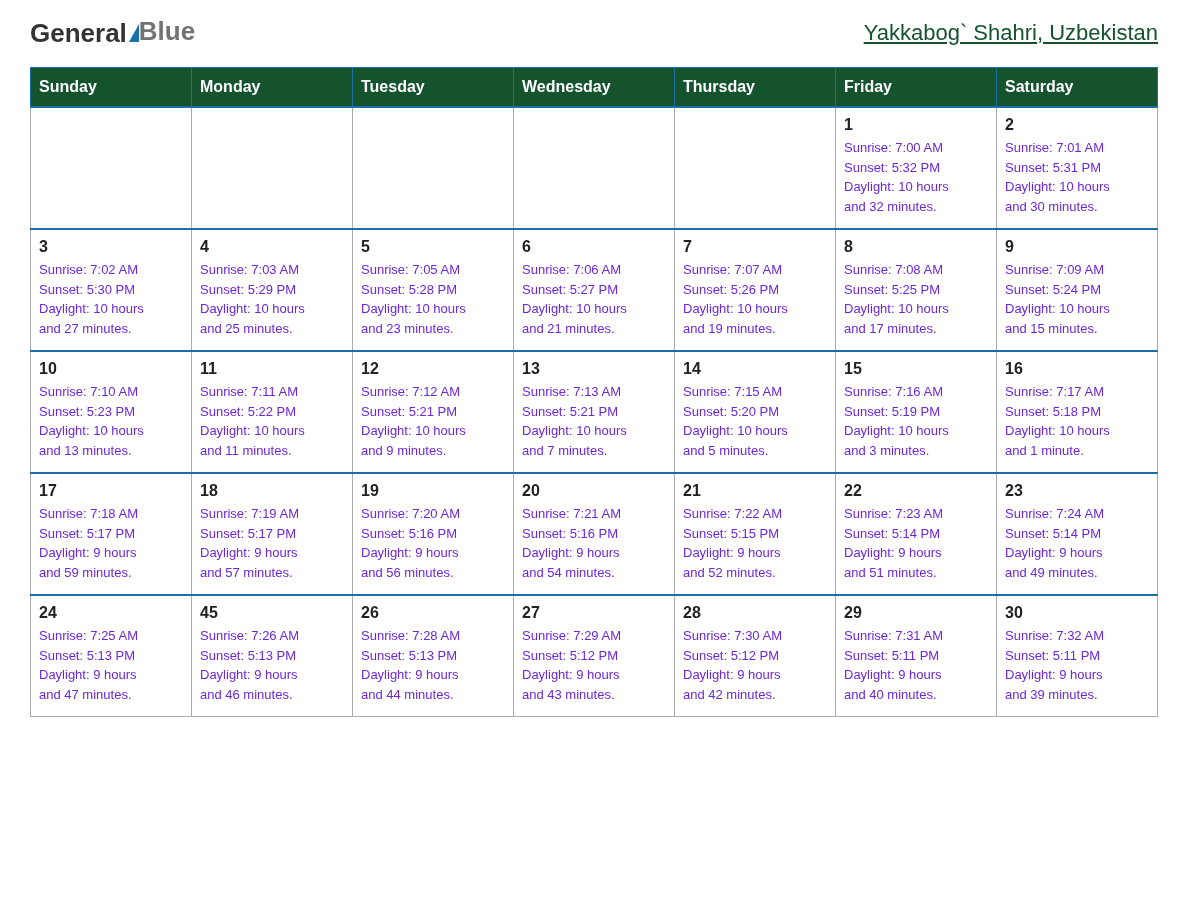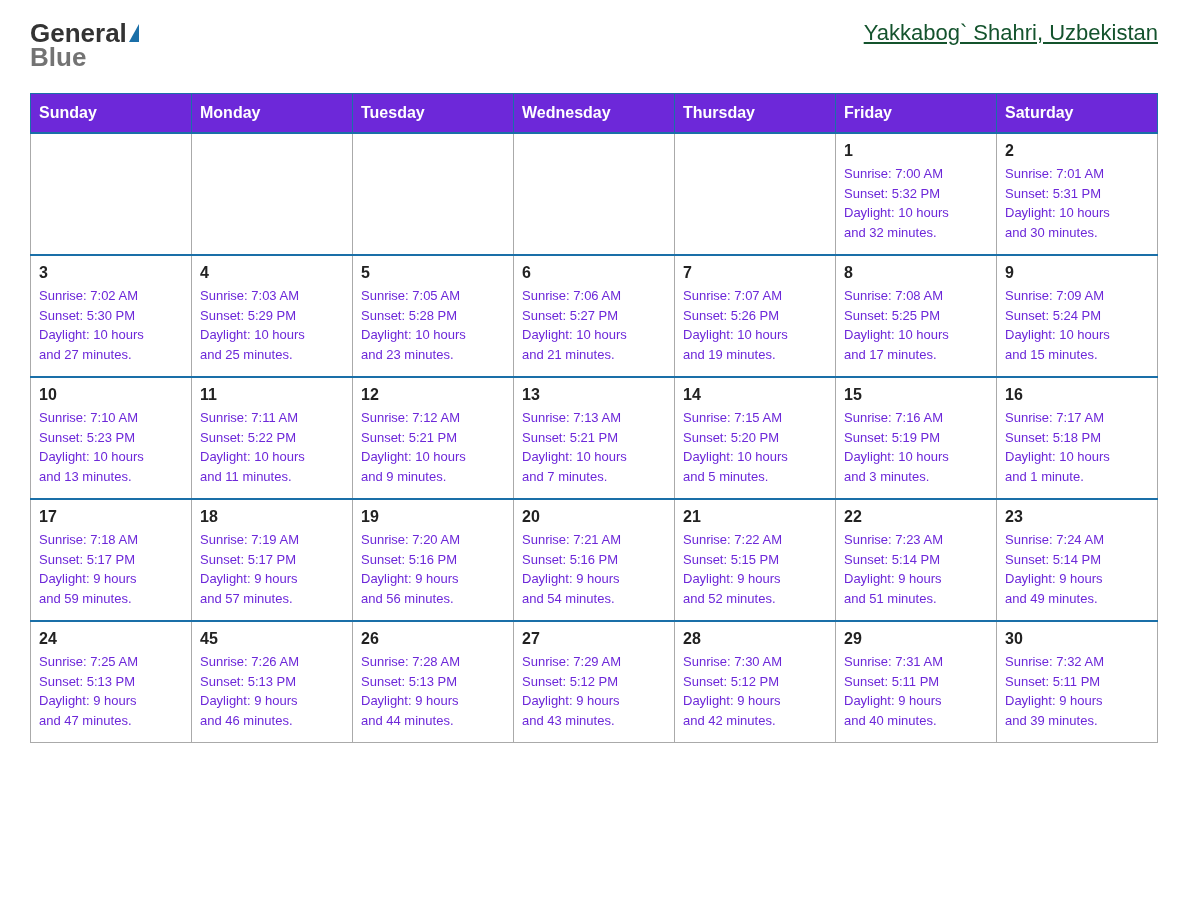--- a/index.html
+++ b/index.html
@@ -12,21 +12,21 @@
       padding: 20px 30px;
     }
     .header {
       display: flex;
       justify-content: space-between;
       align-items: flex-start;
       margin-bottom: 20px;
     }
     .logo {
       display: flex;
-      flex-direction: column;
+      flex-direction: row;
       align-items: flex-start;
       justify-content: center;
     }
     .logo-text {
       font-size: 26px;
       font-weight: bold;
       color: #333;
       line-height: 1;
     }
     .logo-triangle {
@@ -58,21 +58,21 @@
       color: #14532d;
       margin-top: 0;
       text-decoration: underline;
     }
     .calendar {
       width: 100%;
       border-collapse: collapse;
       table-layout: fixed;
     }
     .calendar thead th {
-      background-color: #6d28d9;
+      background-color: #14532d;
       color: #fff;
       padding: 10px 8px;
       font-size: 16px;
       font-weight: bold;
       text-align: left;
       border: 1px solid #1a6fa8;
     }
     .calendar tbody td {
       vertical-align: top;
       padding: 8px 8px 12px 8px;

